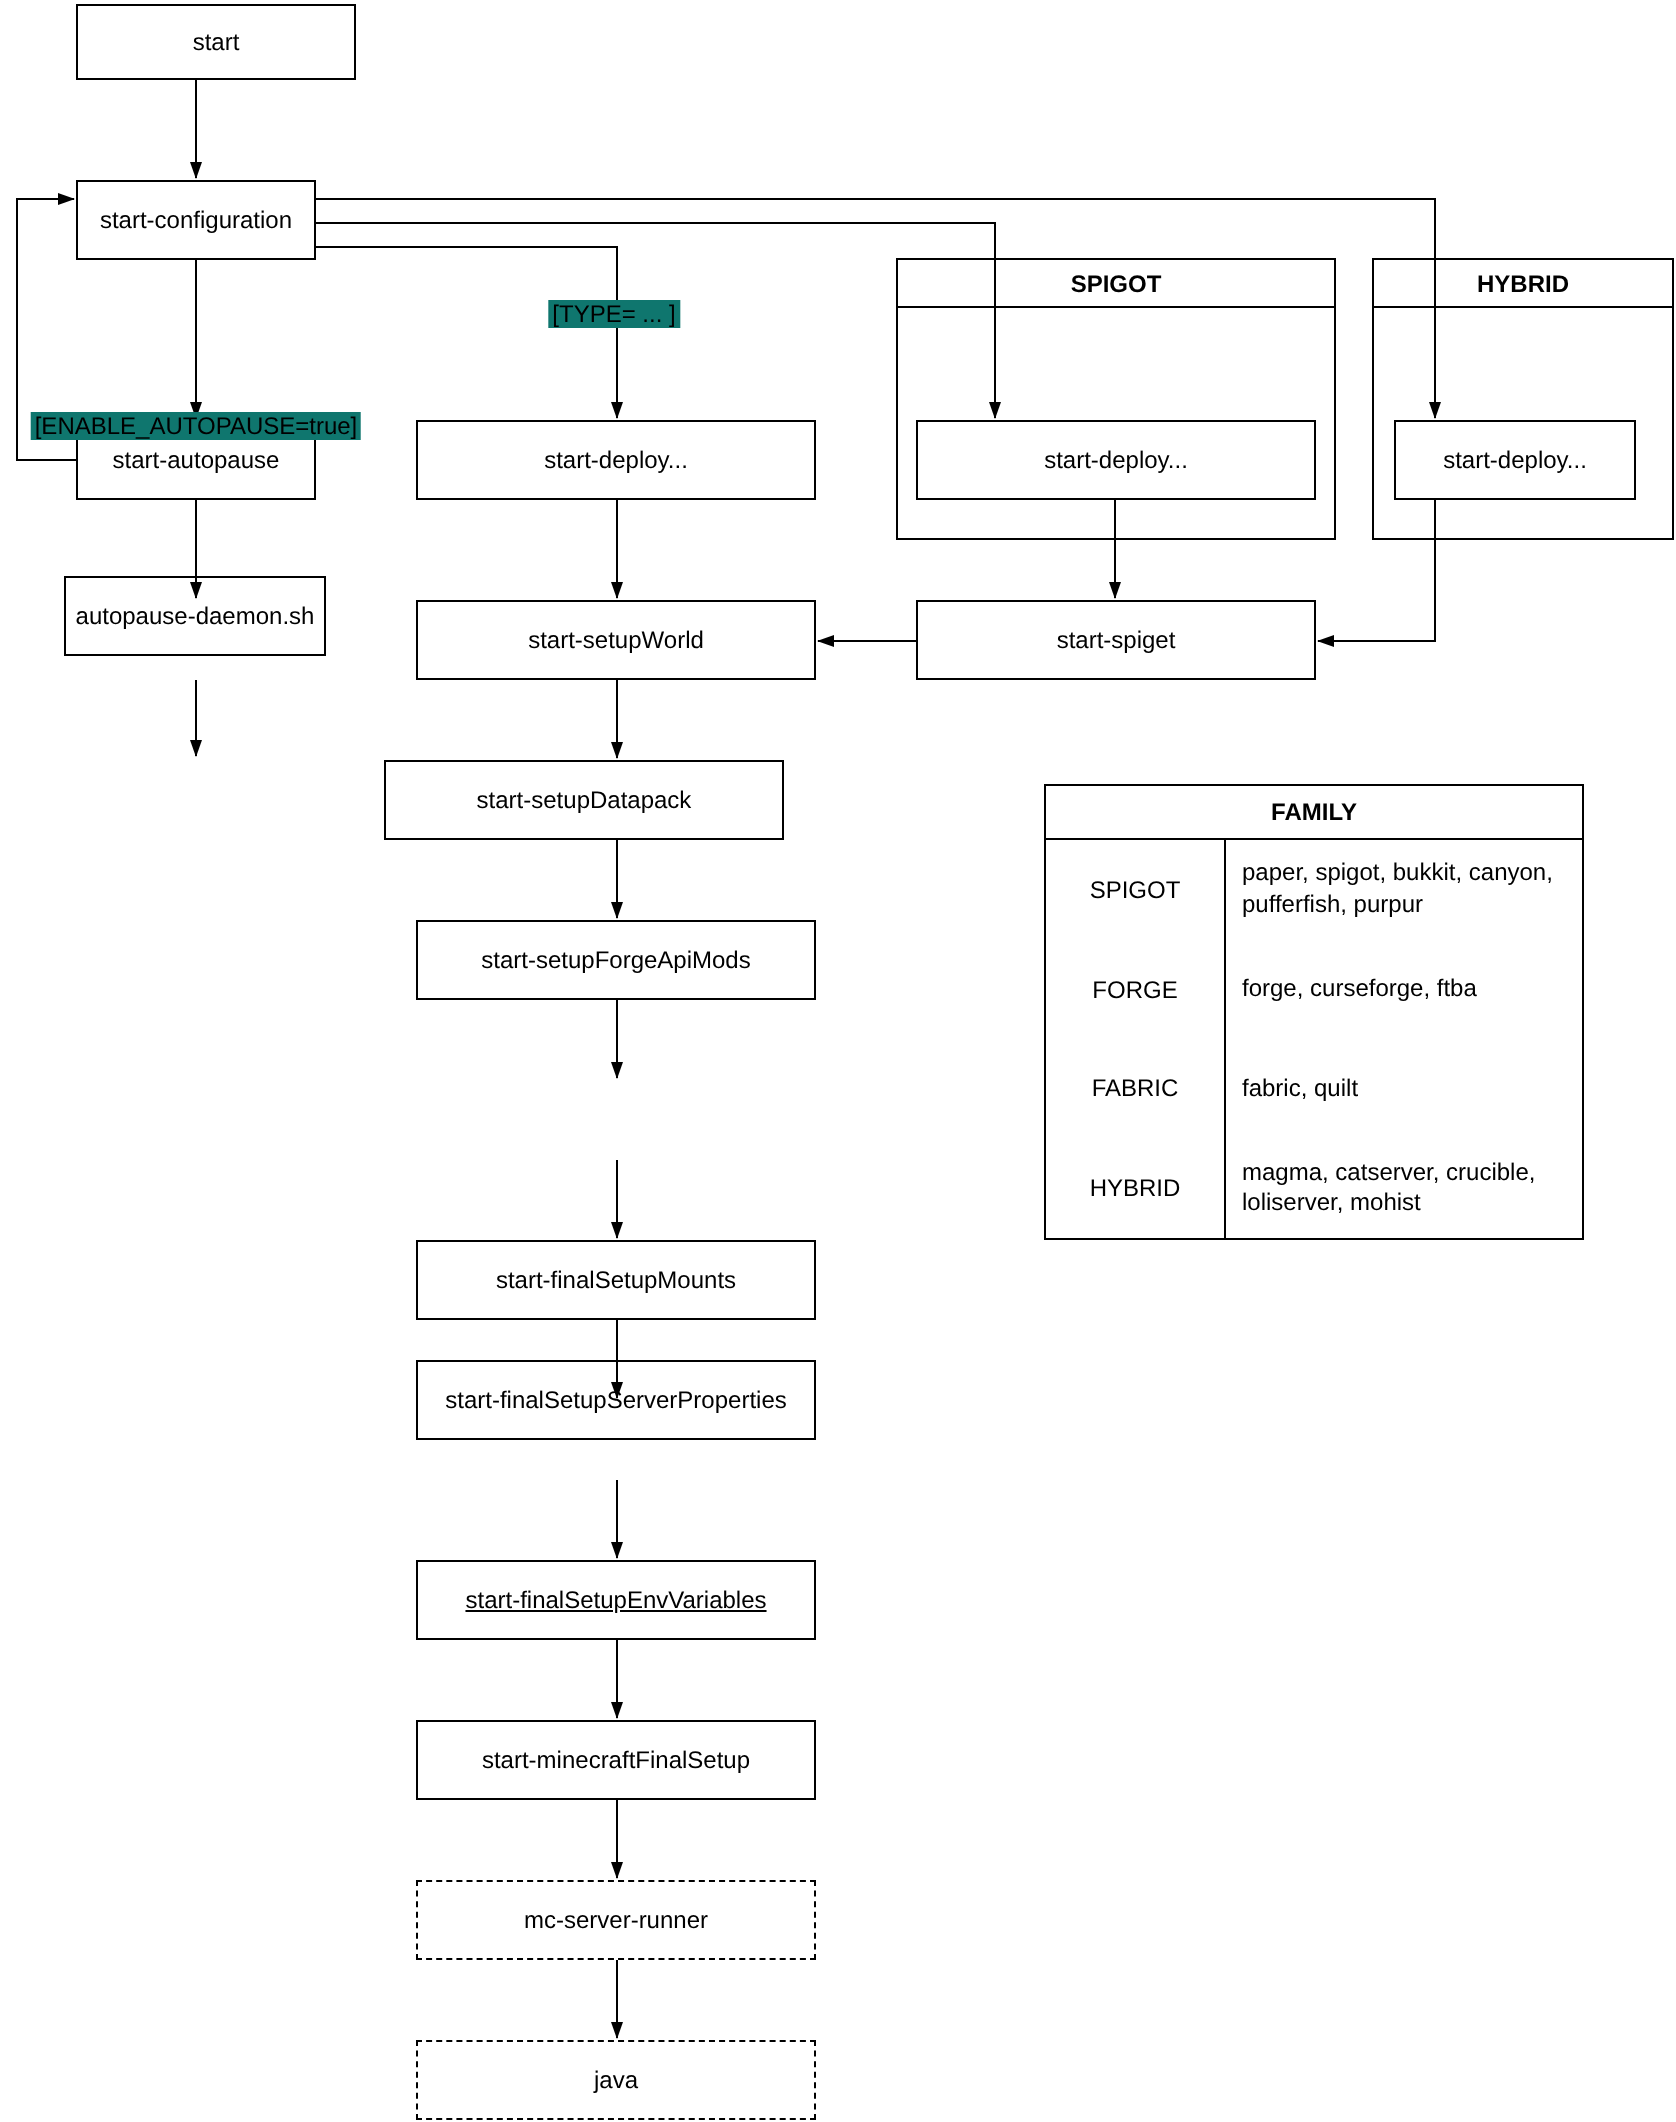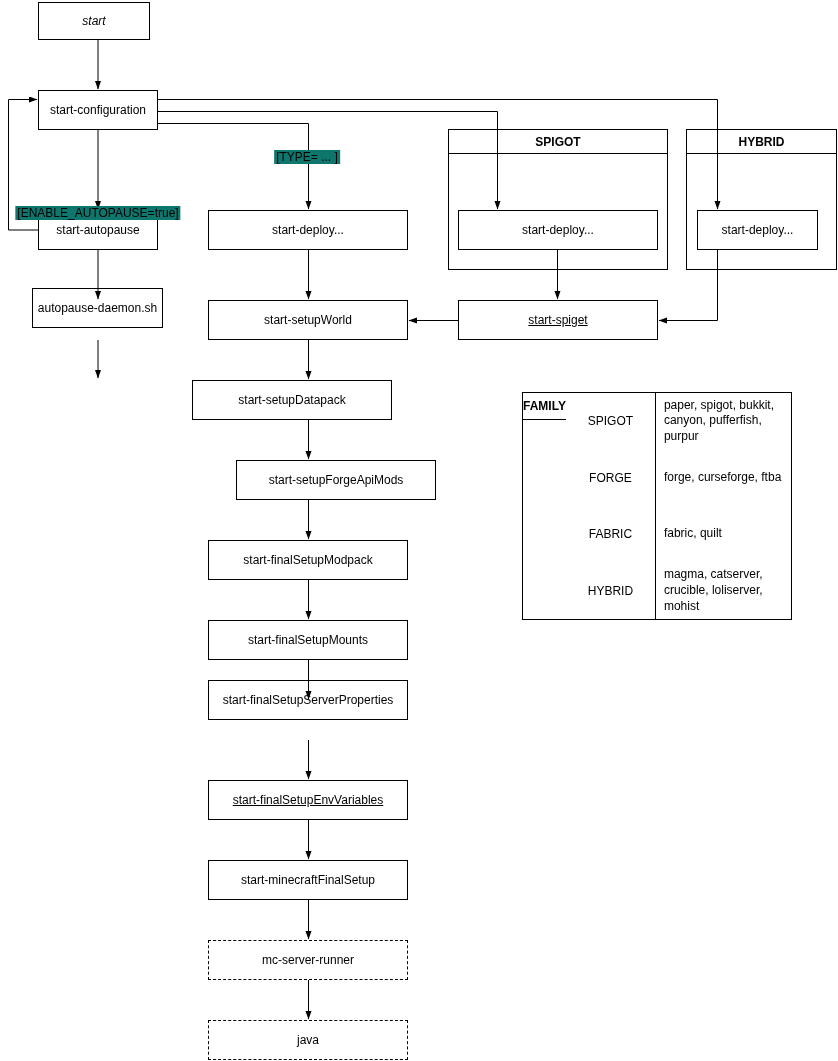--- a/index.html
+++ b/index.html
@@ -25,21 +25,21 @@
   }
   .wires { position:absolute; left:0; top:0; z-index:5; pointer-events:none; }
   .edge-label {
     position:absolute; z-index:6; transform:translate(-50%,-50%);
     background:#0f766e; font-size:12px; white-space:nowrap; padding:0 2px;
   }
   
   .family-table {
     position:absolute; box-sizing:border-box;
     border:1px solid #000000; background:#ffffff;
-    display:flex; font-size:12px;
+    display:flex; flex-direction:column; font-size:12px;
   }
   .family-hdr {
     box-sizing:border-box; height:27px; border-bottom:1px solid #000000;
     display:flex; align-items:center; justify-content:center; font-weight:bold;
   }
   .family-body { flex:1; display:flex; flex-direction:column; }
   .family-row { flex:1; display:flex; }
   .family-cell-name {
     box-sizing:border-box; width:90px; border-right:1px solid #000000;
     display:flex; align-items:center; justify-content:center;
@@ -54,44 +54,43 @@
 
 <div class="stage">
 
   <div class="group" style="left:448px; top:129px; width:220px; height:141px;">
     <div class="group-hdr">SPIGOT</div>
   </div>
   <div class="group" style="left:686px; top:129px; width:151px; height:141px;">
     <div class="group-hdr">HYBRID</div>
   </div>
 
-  <div class="node" style="left:38px; top:2px; width:112px; height:38px;font-style:italic;">start</div>
+  <div class="node" style="left:38px; top:2px; width:140px; height:38px;">start</div>
 
   <div class="node" style="left:38px; top:90px; width:120px; height:40px;">start-configuration</div>
 
   <div class="node" style="left:38px; top:210px; width:120px; height:40px;">start-autopause</div>
 
   <div class="node" style="left:32px; top:288px; width:131px; height:40px;">autopause-daemon.sh</div>
 
 
   <div class="node" style="left:208px; top:210px; width:200px; height:40px;">start-deploy...</div>
 
   <div class="node" style="left:458px; top:210px; width:200px; height:40px;">start-deploy...</div>
 
   <div class="node" style="left:697px; top:210px; width:121px; height:40px;">start-deploy...</div>
 
-  <div class="node" style="left:458px; top:300px; width:200px; height:40px;text-decoration:underline;">start-spiget</div>
+  <div class="node" style="left:458px; top:300px; width:200px; height:40px;">start-spiget</div>
 
   <div class="node" style="left:208px; top:300px; width:200px; height:40px;">start-setupWorld</div>
 
   <div class="node" style="left:192px; top:380px; width:200px; height:40px;">start-setupDatapack</div>
 
-  <div class="node" style="left:208px; top:460px; width:200px; height:40px;margin-left:28px;">start-setupForgeApiMods</div>
+  <div class="node" style="left:208px; top:460px; width:200px; height:40px;">start-setupForgeApiMods</div>
 
-  <div class="node" style="left:208px; top:540px; width:200px; height:40px;">start-finalSetupModpack</div>
 
   <div class="node" style="left:208px; top:620px; width:200px; height:40px;">start-finalSetupMounts</div>
 
   <div class="node" style="left:208px; top:680px; width:200px; height:40px;">start-finalSetupServerProperties</div>
 
   <div class="node" style="left:208px; top:780px; width:200px; height:40px;text-decoration:underline;">start-finalSetupEnvVariables</div>
 
   <div class="node" style="left:208px; top:860px; width:200px; height:40px;">start-minecraftFinalSetup</div>
 
   <div class="node dashed" style="left:208px; top:940px; width:200px; height:40px;">mc-server-runner</div>

